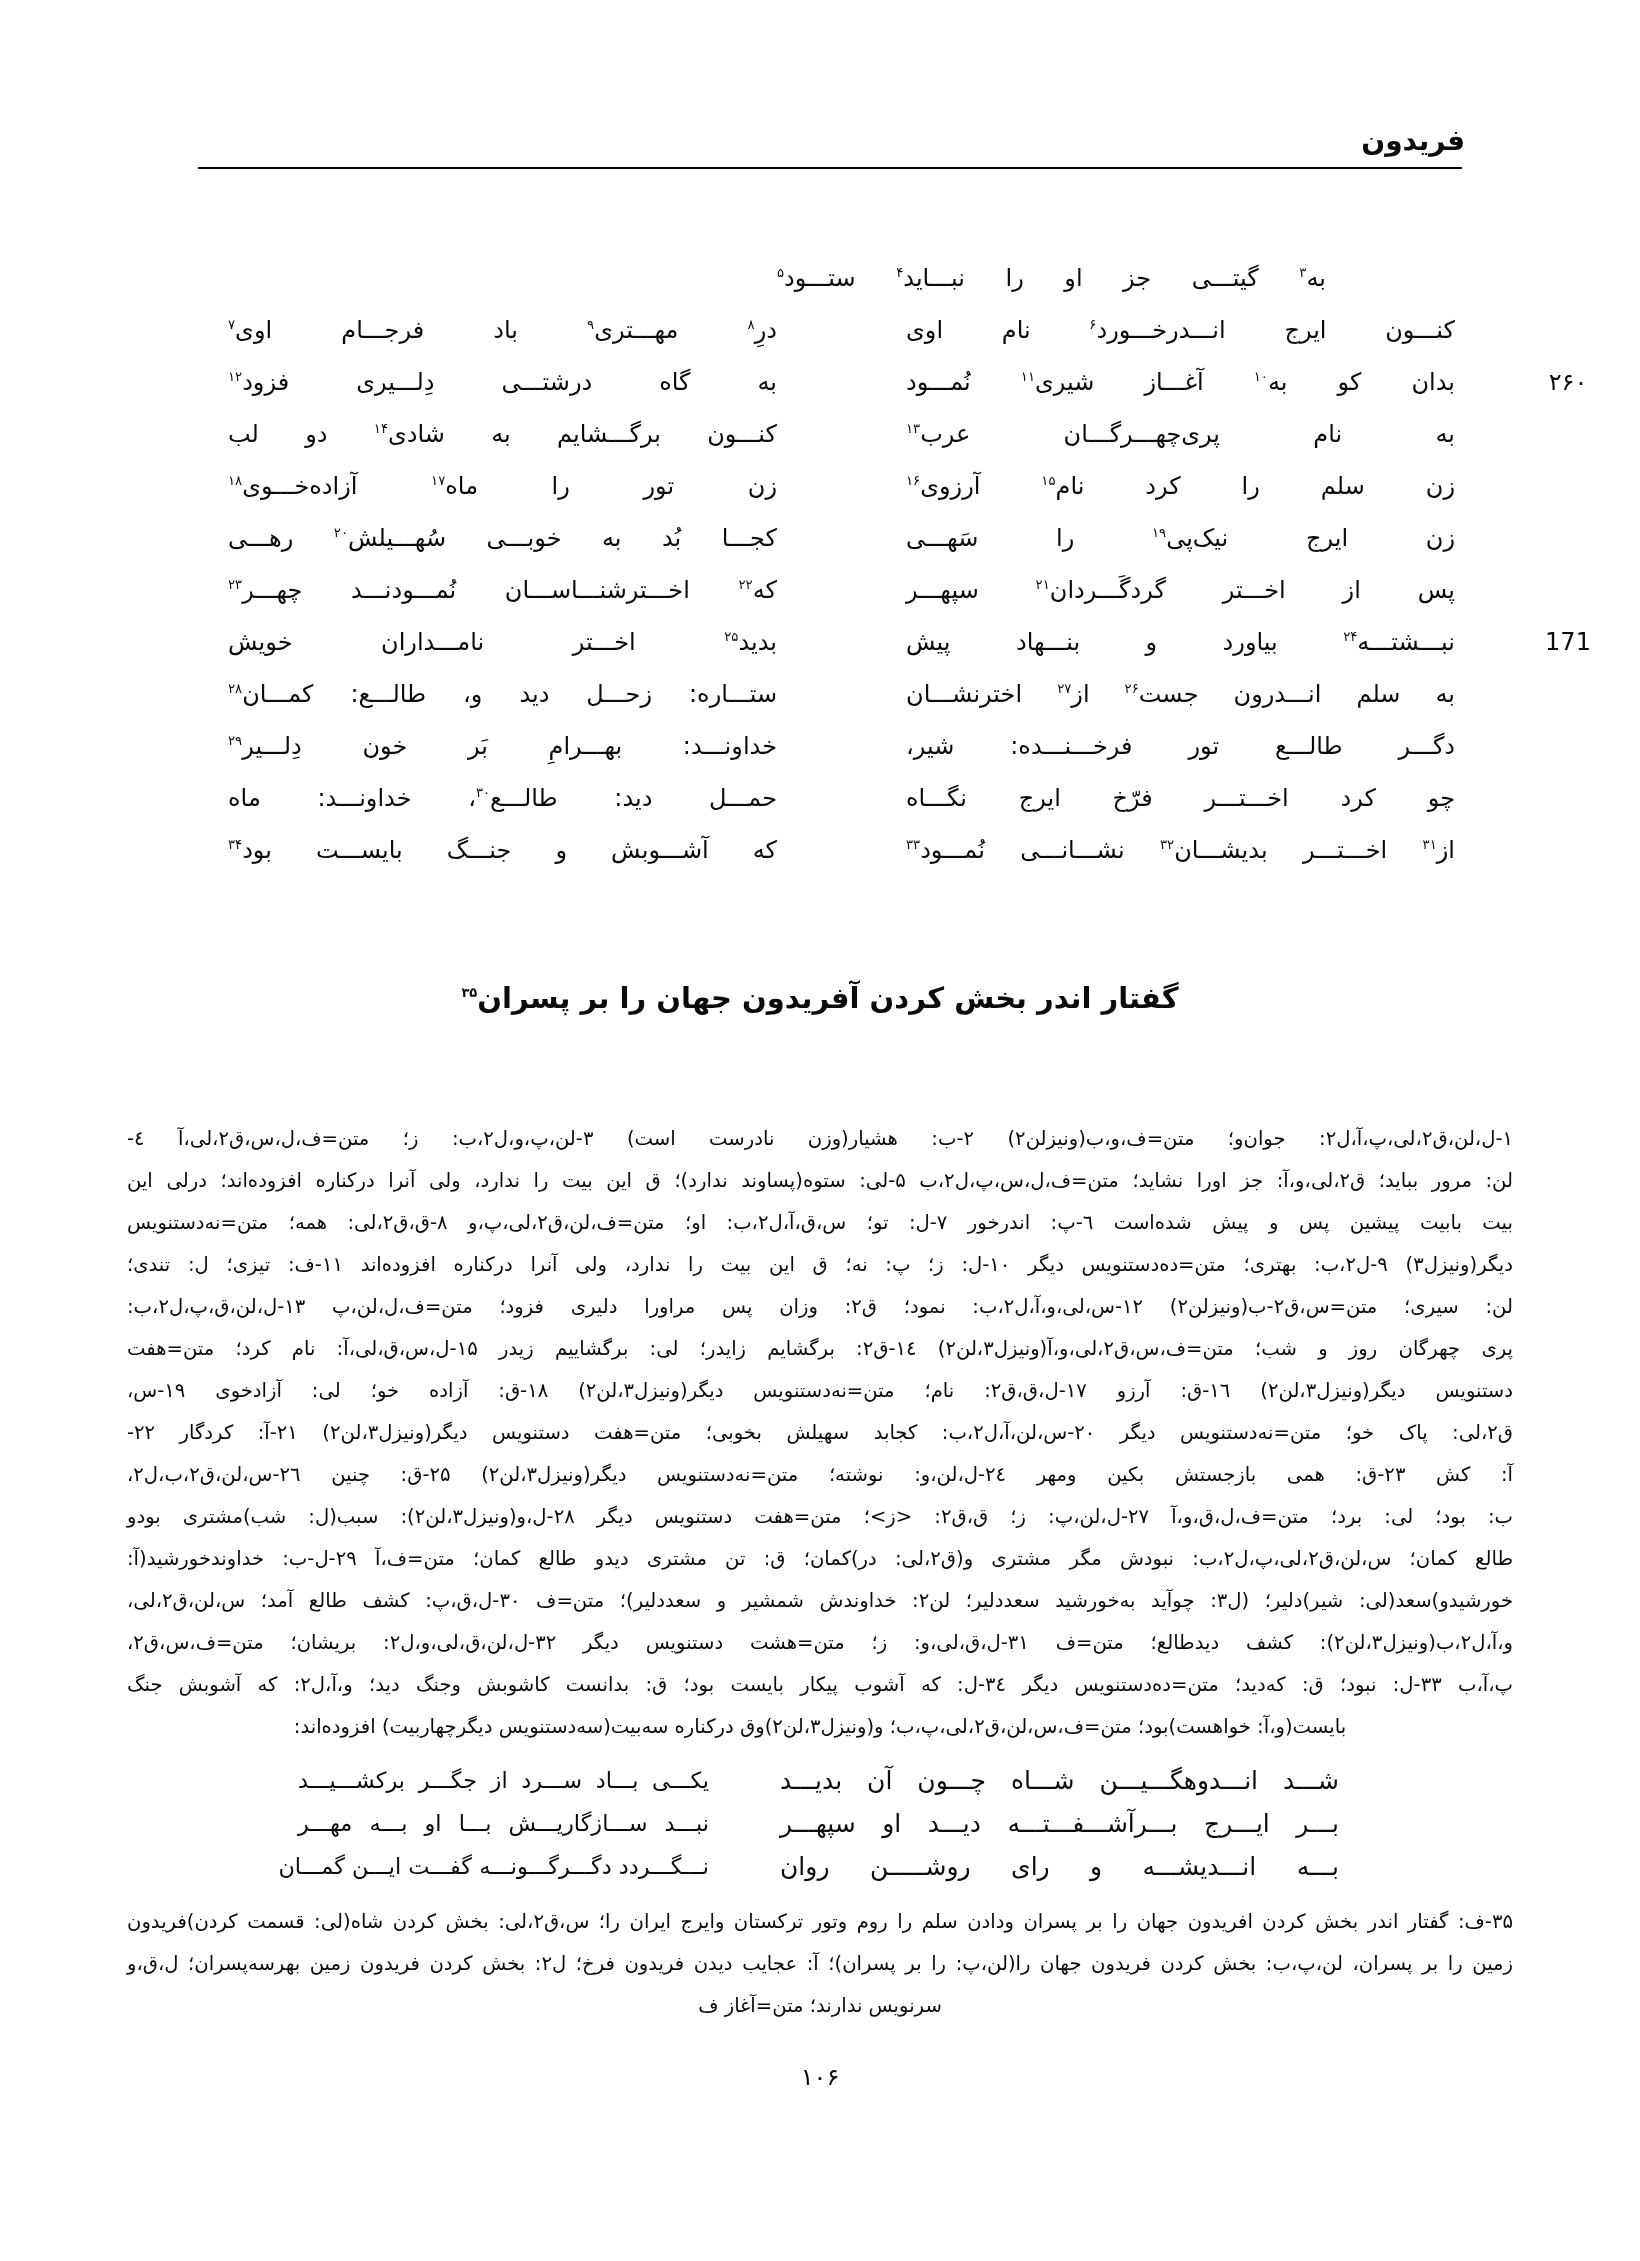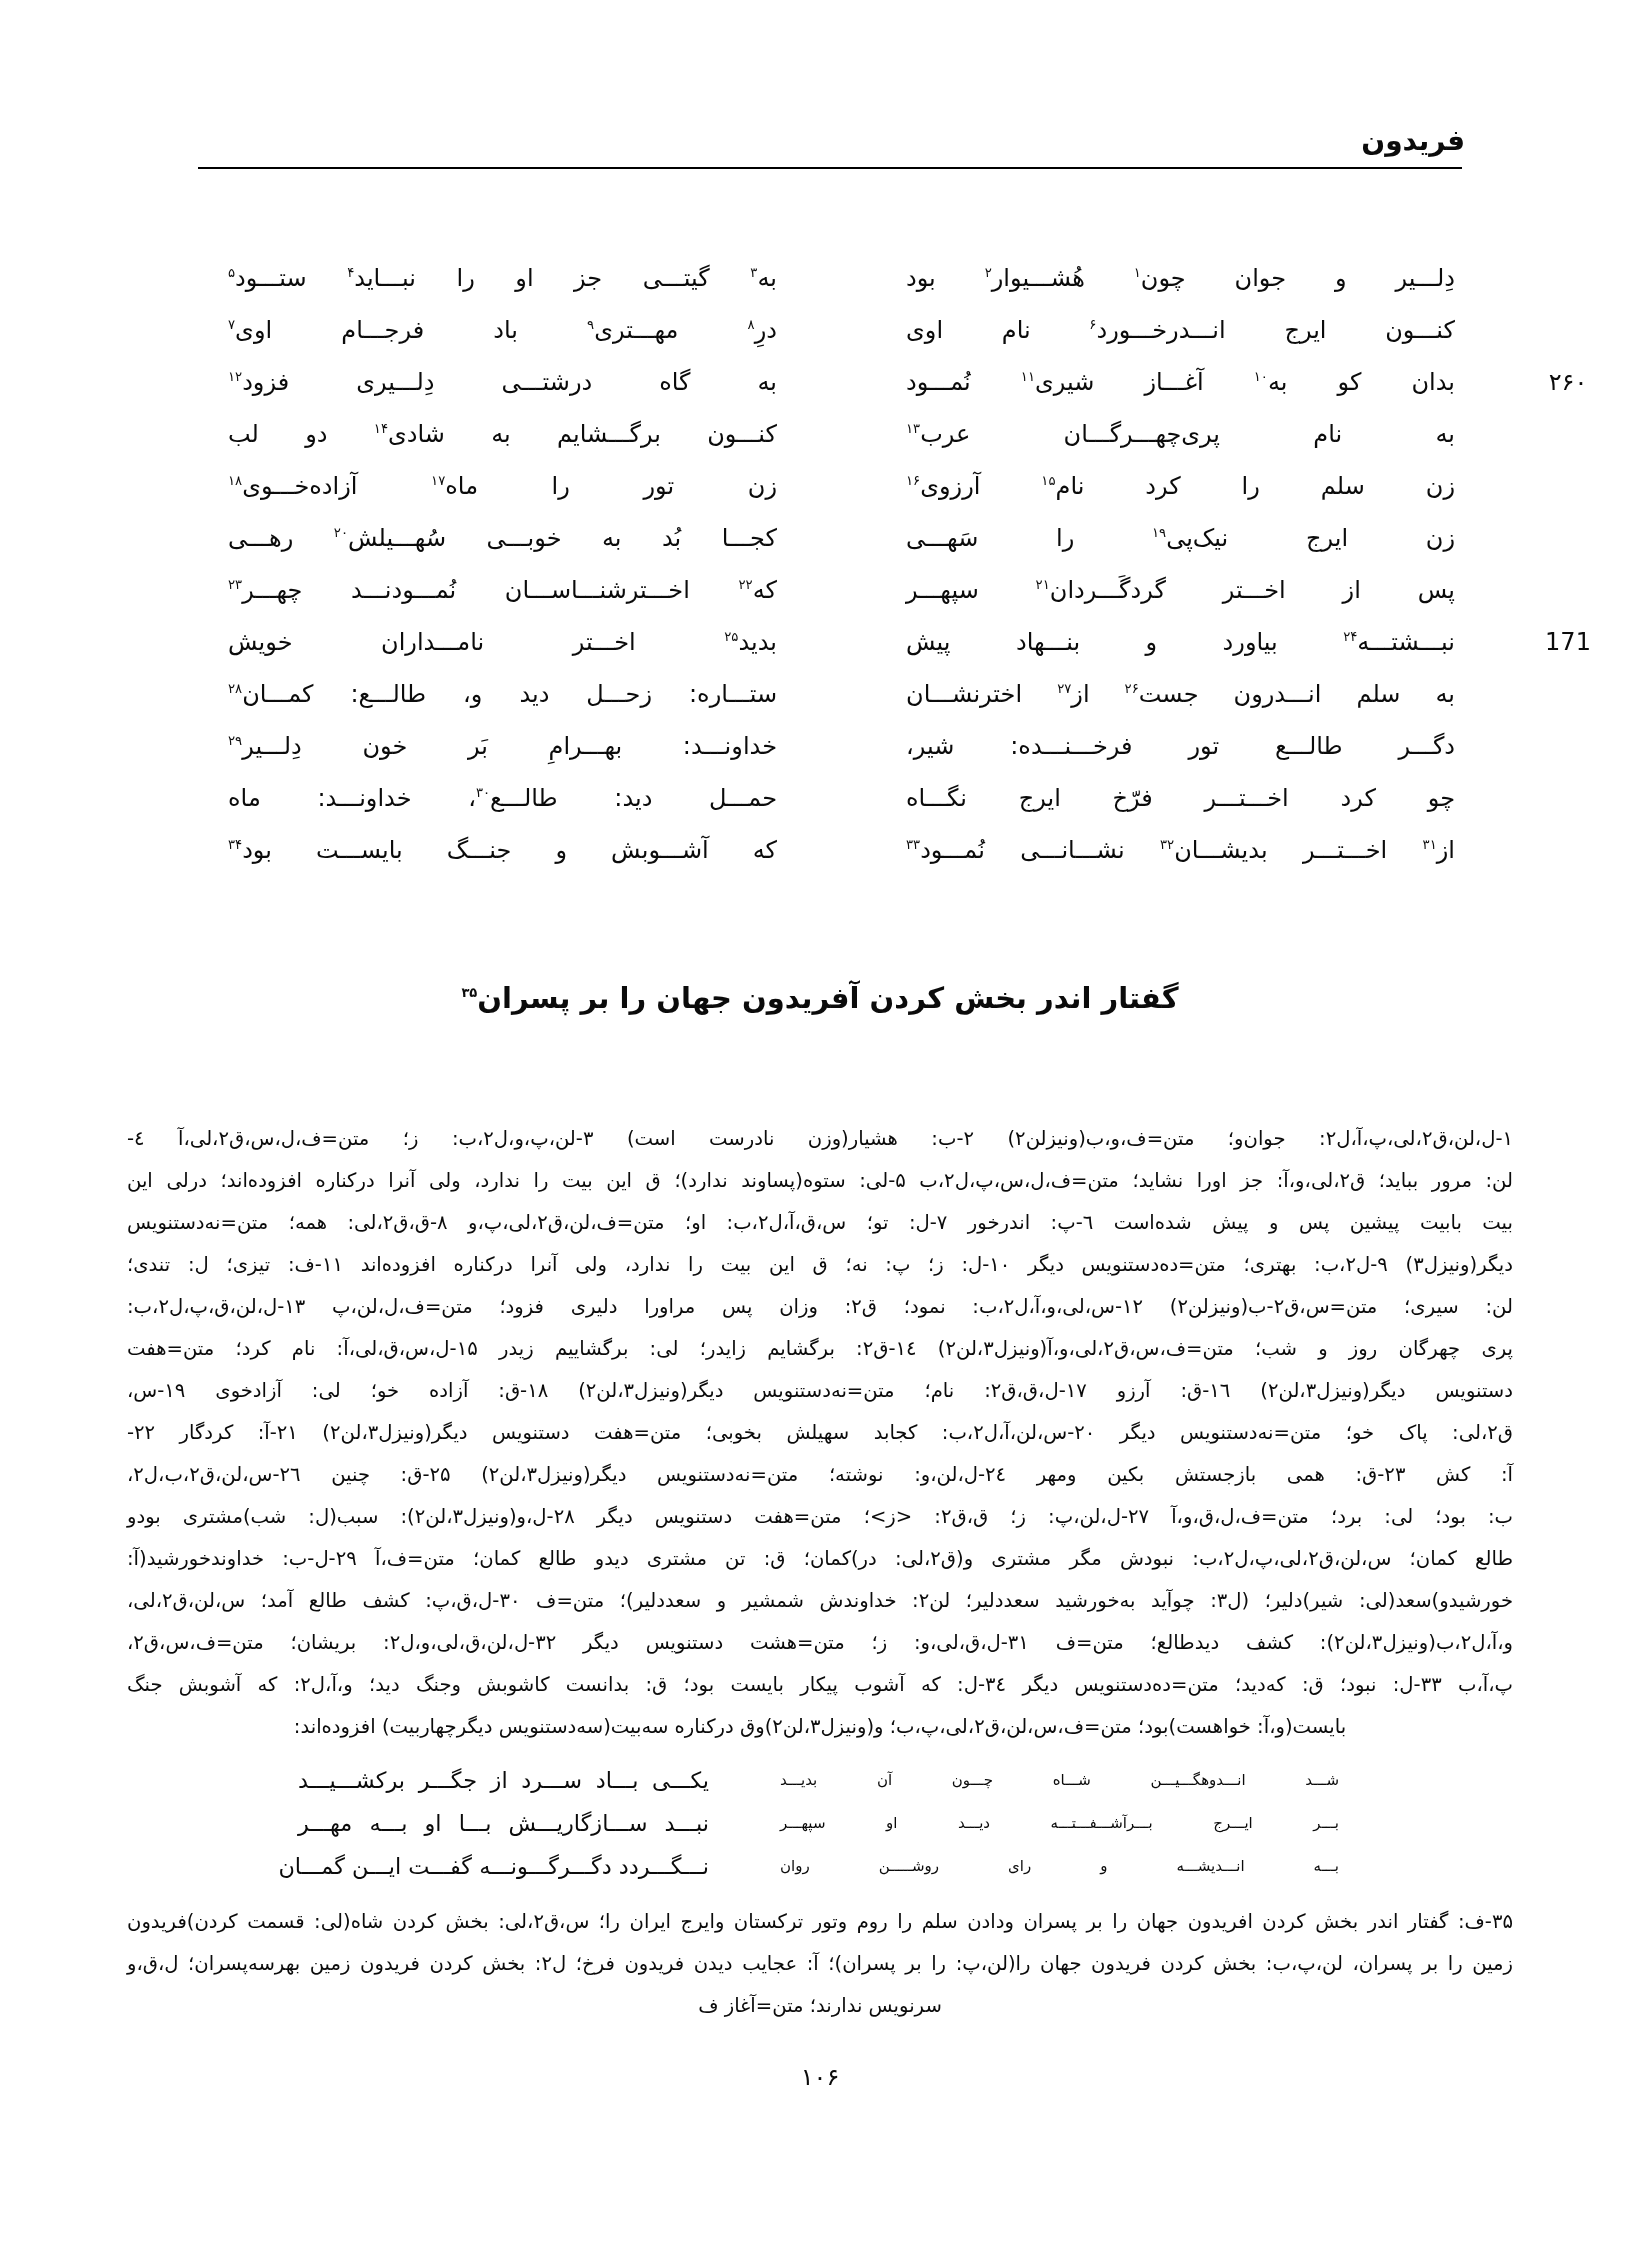--- a/index.html
+++ b/index.html
@@ -27,21 +27,21 @@
     margin-top:105px;text-align:center;font-size:29px;font-weight:bold;
   }
   .section-heading sup{font-size:0.45em;}
   
   .apparatus{margin:103px 127px 0 127px;font-size:19.6px;}
   .app-line{line-height:42px;text-align:justify;text-align-last:justify;}
   .app-line.app-last{text-align:center;text-align-last:center;}
   
   .inserted{margin:11.2px 301px 0 298px;}
   .inserted-row{display:flex;align-items:center;height:43px;}
-  .ivR{width:559px;flex:none;font-size:15px;text-align:justify;text-align-last:justify;white-space:nowrap;}
+  .ivR{width:559px;flex:none;font-size:25px;text-align:justify;text-align-last:justify;white-space:nowrap;}
   .ivGap{flex:1;}
   .ivL{width:411px;flex:none;font-size:22.4px;text-align:justify;text-align-last:justify;white-space:nowrap;}
   
   .fn35{margin:12.6px 127px 0 127px;font-size:19.6px;}
   .fn-line{line-height:42px;text-align:justify;text-align-last:justify;}
   .fn-line.fn-last{text-align:center;text-align-last:center;}
   
   .page-number{margin-top:36px;text-align:center;font-size:24px;letter-spacing:2.8px;}
 </style>
 </head>
@@ -49,21 +49,20 @@
 
 <div class="page">
 
   <div class="running-head">فریدون</div>
   <hr class="head-rule">
 
   <div class="poem">
     <div class="poem-row">
       <div class="vnum"></div>
         <div class="sp1"></div>
-      <div class="hem sup-digits">دِلـــیر و جوان چون<sup>۱</sup> هُشـــیوار<sup>۲</sup> بود</div>
         <div class="midgap"></div>
       <div class="hem sup-digits">به<sup>۳</sup> گیتـــی جز او را نبـــاید<sup>۴</sup> ستـــود<sup>۵</sup></div>
     </div>
     <div class="poem-row">
       <div class="vnum"></div>
         <div class="sp1"></div>
       <div class="hem sup-digits">کنـــون ایرج انـــدرخـــورد<sup>۶</sup> نام اوی</div>
         <div class="midgap"></div>
       <div class="hem sup-digits">درِ<sup>۸</sup> مهـــتری<sup>۹</sup> باد فرجـــام اوی<sup>۷</sup></div>
     </div>

